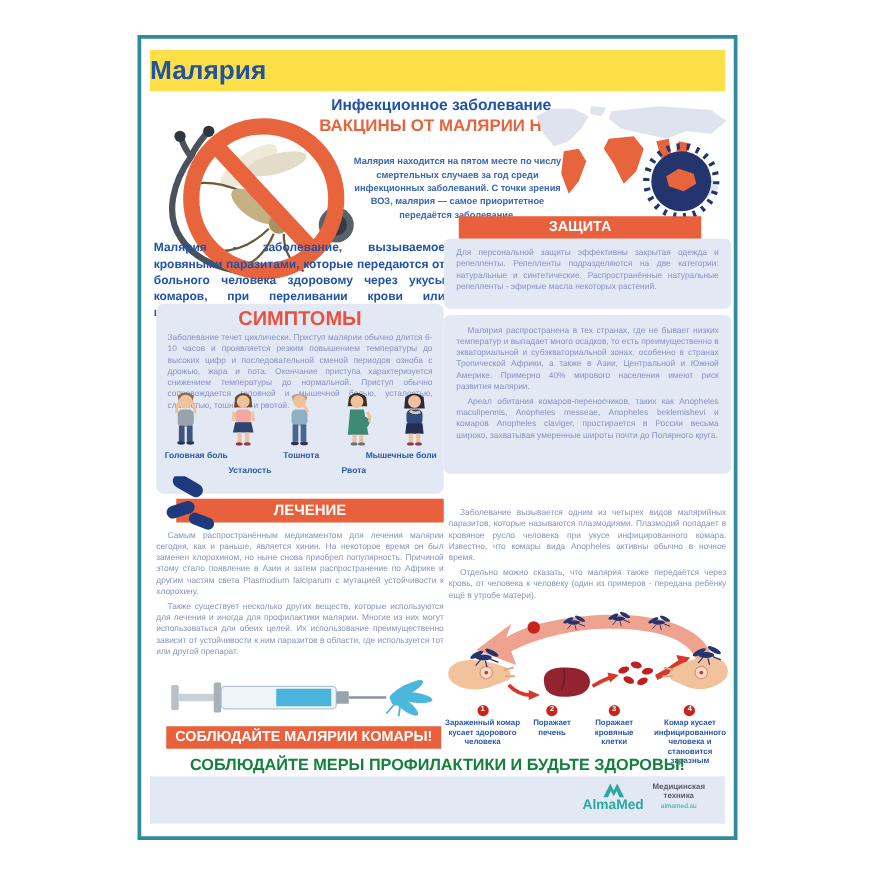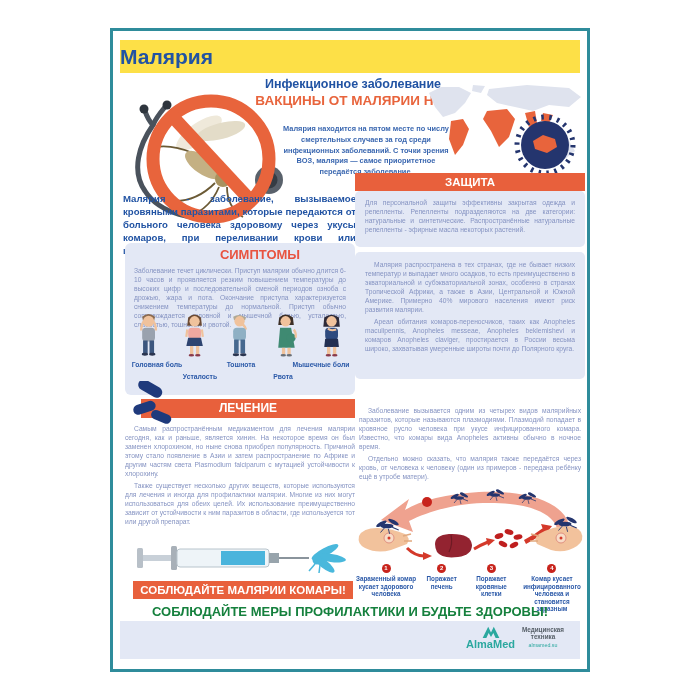--- a/index.html
+++ b/index.html
@@ -13,35 +13,35 @@
   .subtitle{left:120px;top:46px;width:240px;text-align:center;color:#2153a3;font-weight:bold;font-size:12.5px;}
   .no-vaccine{left:110px;top:62px;width:260px;text-align:center;color:#e8643c;font-weight:bold;font-size:13.5px;}
   .stat-text{left:166px;top:93px;width:174px;text-align:center;color:#3a67b0;font-weight:bold;
              font-size:7.4px;line-height:10.8px;}
   .definition{left:10px;top:162px;width:233px;color:#2153a3;font-weight:bold;font-size:9.6px;
               line-height:12.9px;text-align:justify;}
   .band{background:#e8603c;color:#ffffff;font-weight:bold;font-size:11.5px;text-align:center;}
   .panel{background:#e3e8f5;border-radius:5px;}
   .body-txt{color:#8593c2;font-size:6.7px;line-height:9px;text-align:justify;}
   .body-txt p{margin:0 0 3px 0;text-indent:9px;}
-  .protect-band{left:242px;top:142px;width:230px;height:18px;line-height:18px;}
+  .protect-band{left:254px;top:142px;width:194px;height:18px;line-height:18px;}
   .panel1{left:242px;top:160px;width:230px;height:56px;}
   .panel1-txt{left:10px;top:7px;width:210px;}
   .panel2{left:242px;top:221px;width:230px;height:127px;}
   .panel2-txt{left:10px;top:8px;width:210px;}
   .source-band{left:242px;top:352px;width:230px;height:18px;line-height:18px;}
   .source-txt{left:246px;top:375px;width:222px;}
   .cycle-svg{left:242px;top:455px;width:230px;height:78px;}
   .cycle-steps{left:242px;top:533px;width:230px;display:flex;justify-content:space-between;}
   .step{display:flex;flex-direction:column;align-items:center;}
   .step-num{width:9px;height:9px;border-radius:50%;background:#c8241c;color:#ffffff;
             font-size:6px;font-weight:bold;line-height:9px;text-align:center;margin-bottom:2px;}
   .step-label{color:#2b59a8;font-weight:bold;font-size:6.3px;line-height:7.6px;text-align:center;}
   .sym-panel{left:12px;top:212px;width:230px;height:152px;border-radius:6px;}
-  .sym-title{left:0;top:4px;width:230px;text-align:center;color:#e85340;font-weight:bold;font-size:13px;padding-left:20px;}
+  .sym-title{left:0;top:4px;width:230px;text-align:center;color:#e85340;font-weight:bold;font-size:16px;}
   .sym-text{left:9px;top:23px;width:212px;}
   .figures{left:8px;top:70px;width:214px;display:flex;justify-content:space-between;}
   .figures svg{height:44px;}
   .sym-label{color:#2b59a8;font-weight:bold;font-size:6.8px;white-space:nowrap;transform:translateX(-50%);}
   .pills-svg{left:18px;top:350px;width:46px;height:46px;z-index:3;}
   .treat-band{left:28px;top:368px;width:214px;height:19px;line-height:19px;font-size:12px;text-align:center;}
   .treat-txt{left:12px;top:393px;width:230px;}
   .warning{left:8px;top:483px;width:238px;text-align:center;color:#e8392e;font-weight:bold;
            font-size:7.7px;line-height:10px;text-decoration:underline;}
   .syringe-svg{left:22px;top:506px;width:212px;height:42px;}

